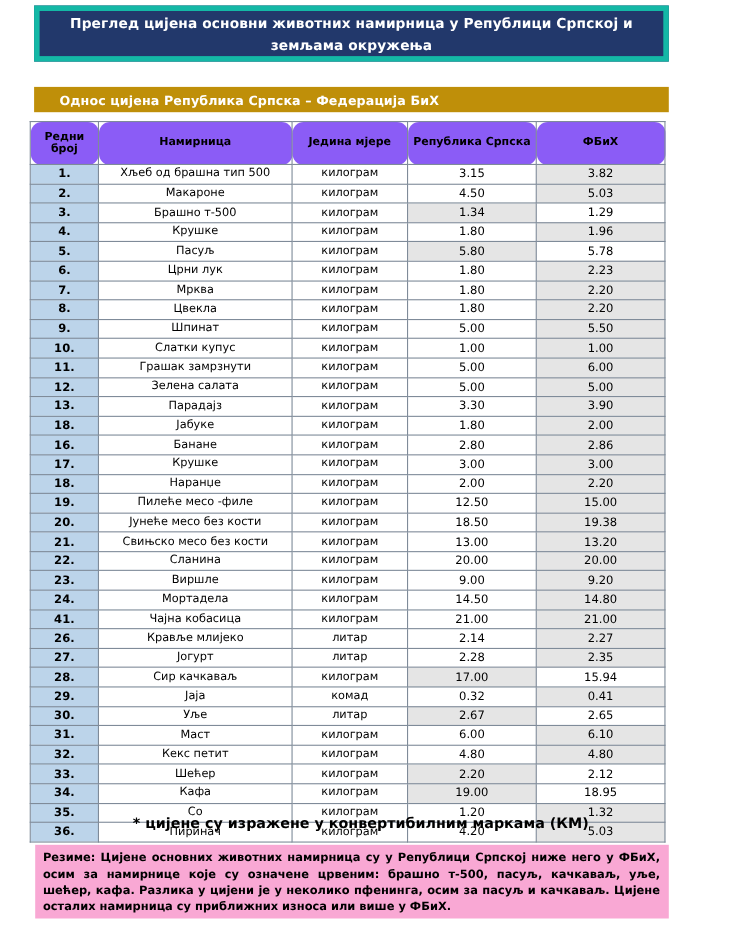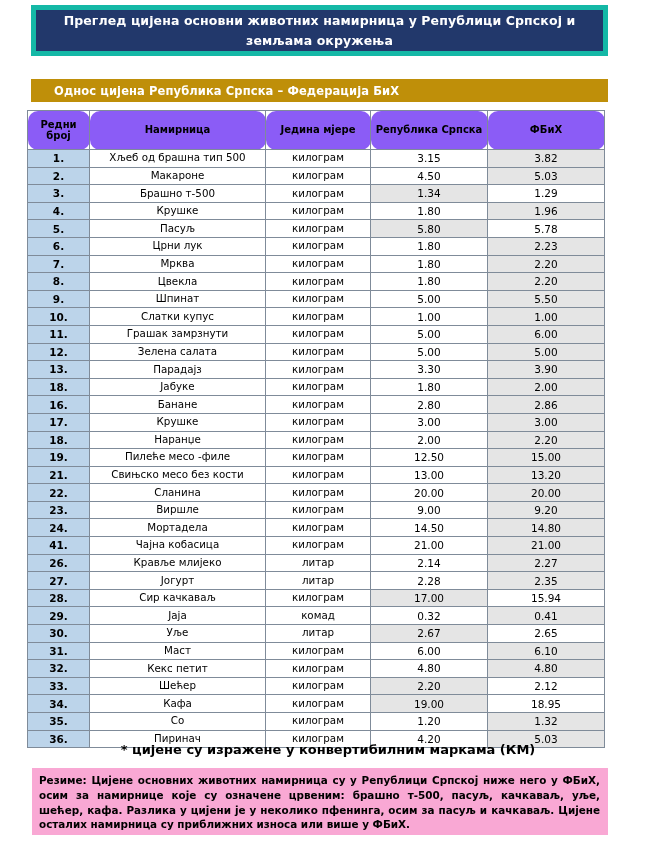--- a/index.html
+++ b/index.html
@@ -303,20 +303,27 @@
           <td class="price-cell hl">2.20</td>
         </tr>
         <tr>
           <td class="num-cell">19.</td>
           <td class="item-cell">Пилеће месо -филе</td>
           <td class="unit-cell">килограм</td>
           <td class="price-cell">12.50</td>
           <td class="price-cell hl">15.00</td>
         </tr>
         <tr>
+          <td class="num-cell">20.</td>
+          <td class="item-cell">Јунеће месо без кости</td>
+          <td class="unit-cell">килограм</td>
+          <td class="price-cell">18.50</td>
+          <td class="price-cell hl">19.38</td>
+        </tr>
+        <tr>
           <td class="num-cell">21.</td>
           <td class="item-cell">Свињско месо без кости</td>
           <td class="unit-cell">килограм</td>
           <td class="price-cell">13.00</td>
           <td class="price-cell hl">13.20</td>
         </tr>
         <tr>
           <td class="num-cell">22.</td>
           <td class="item-cell">Сланина</td>
           <td class="unit-cell">килограм</td>

